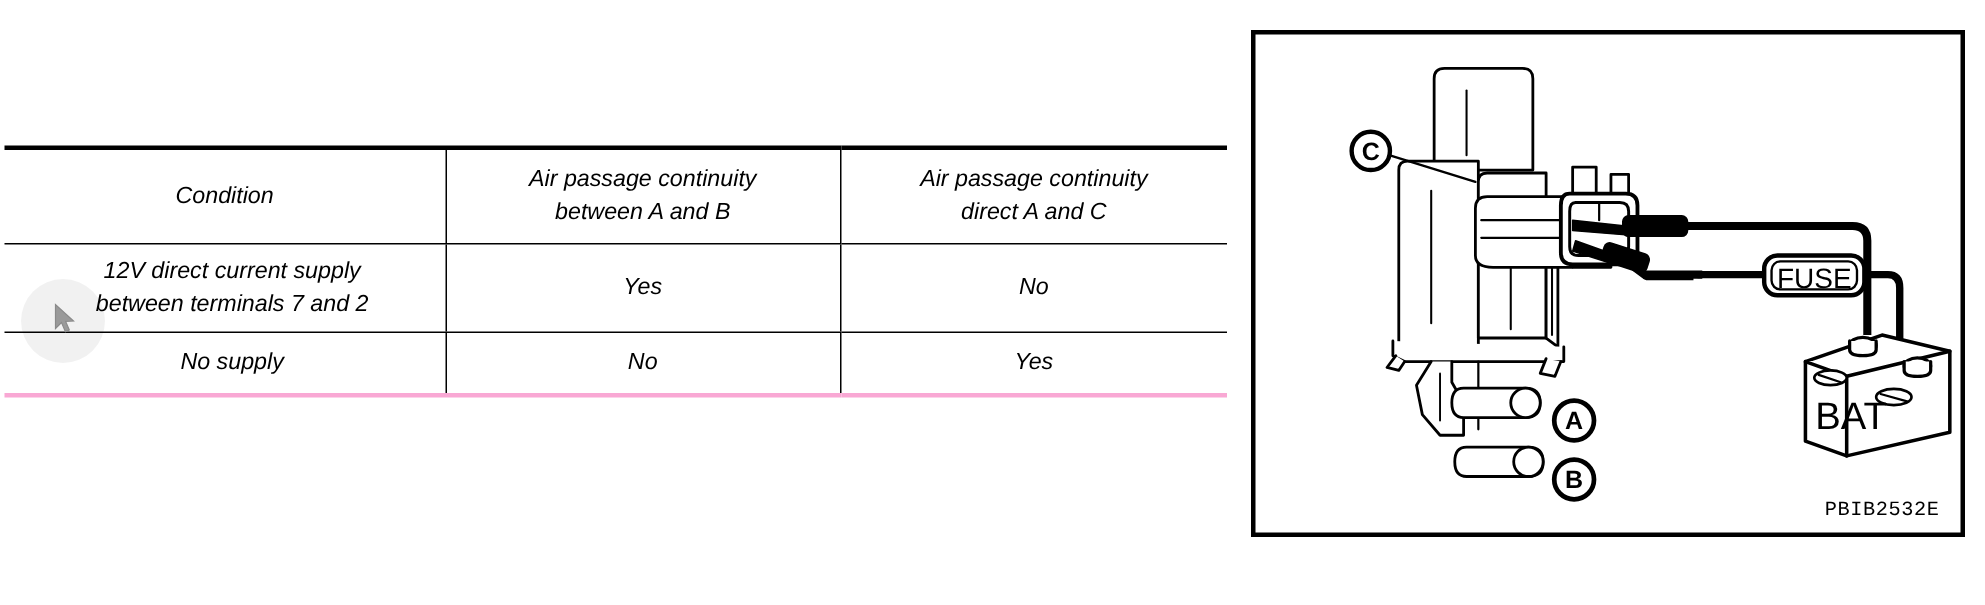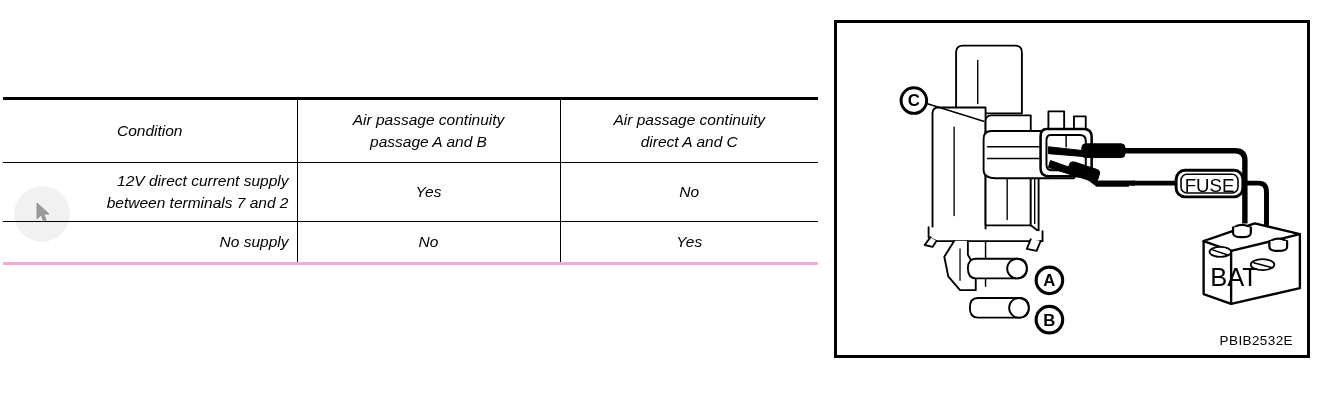--- a/index.html
+++ b/index.html
@@ -51,21 +51,21 @@
   tr.row-2 td    { border-bottom: 3px solid #f9a8d4; }
 
   
   td.v-left  { border-left: 1.2px solid #000; }
 
   tr.row-head td { height: 62px; }
   tr.row-1 td    { height: 58px; }
   tr.row-2 td    { height: 40px; }
 
   .ctr { text-align: center; }
-  .lft { text-align: right; padding-left: 18px !important; }
+  .lft { text-align: center; padding-left: 18px !important; }
 
   
   #cursor-artifact {
     position: absolute;
     left: 14px;
     top: 186px;
     width: 56px;
     height: 56px;
     border-radius: 50%;
     background: rgba(0,0,0,0.055);
@@ -95,39 +95,39 @@
     height: 100%;
     display: block;
   }
   #part-number {
     position: absolute;
     right: 14px;
     bottom: 7px;
     font-size: 13.5px;
     letter-spacing: 0.4px;
     color: #000;
-    font-family: Liberation Sans, sans-serif;
+    font-family: Liberation Mono, monospace;
   }
 </style>
 </head>
 <body>
 
 <div id="spec-table">
   <table>
     <colgroup>
       <col class="c-cond">
       <col class="c-ab">
       <col class="c-ac">
     </colgroup>
     <tbody>
       <tr class="row-head">
         <td class="ctr">Condition</td>
         <td class="ctr v-left">
           <div>Air passage continuity</div>
-          <div>passage A and B</div>
+          <div>between A and B</div>
         </td>
         <td class="ctr v-left">
           <div>Air passage continuity</div>
           <div>direct A and C</div>
         </td>
       </tr>
 
       <tr class="row-1">
         <td class="lft">
           <div>12V direct current supply</div>

